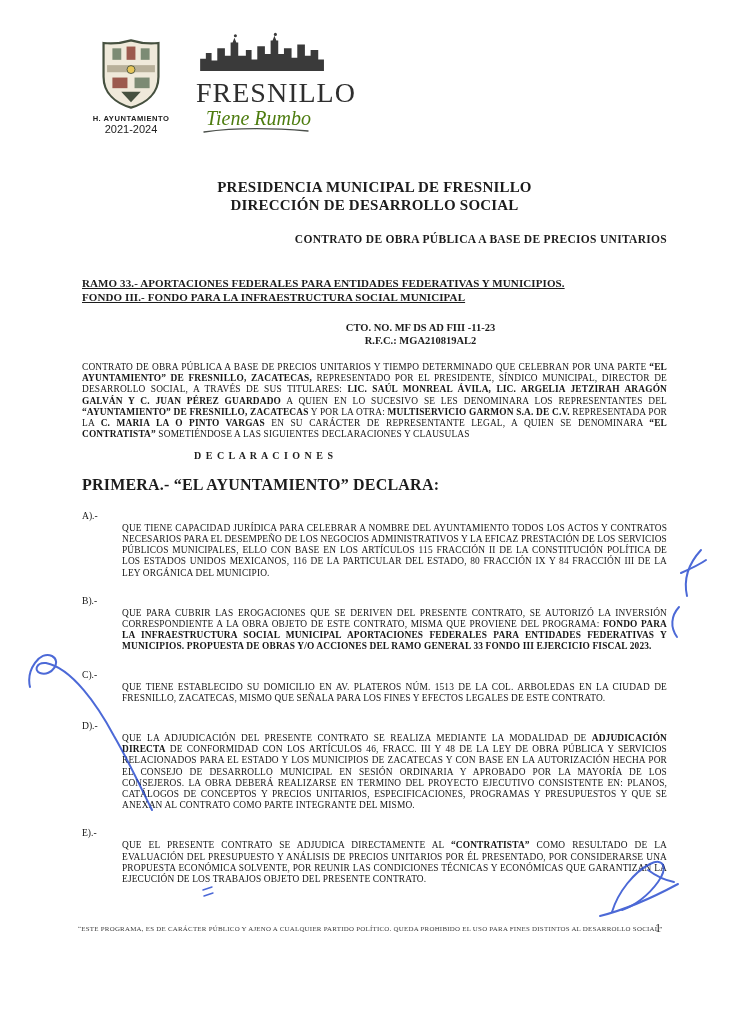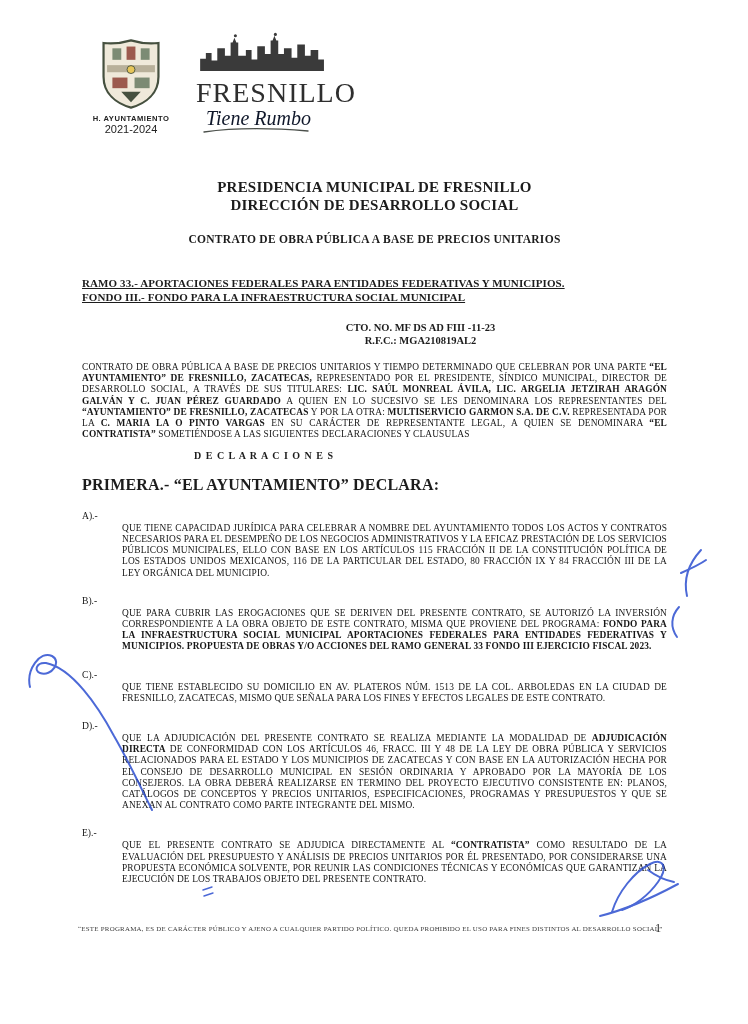--- a/index.html
+++ b/index.html
@@ -16,28 +16,28 @@
   }
 
   
   .crest-block { position: absolute; left: 88px; top: 36px; width: 86px; text-align: center; }
   .crest-block svg { display: block; margin: 0 auto; }
   .crest-cap1 { font-family: "Liberation Sans", sans-serif; font-size: 7.6px; font-weight: bold; letter-spacing: .5px; color: #222; margin-top: 2px; }
   .crest-cap2 { font-family: "Liberation Sans", sans-serif; font-size: 11px; font-weight: normal; color: #222; }
 
   .brand-block { position: absolute; left: 196px; top: 32px; width: 170px; }
   .brand-name { font-size: 28px; letter-spacing: 1px; color: #2e2e2e; font-weight: normal; margin-top: 1px; }
-  .brand-tagline { font-size: 20px; font-style: italic; color: #0f172a; margin-left: 10px; margin-top: -2px; }
+  .brand-tagline { font-size: 20px; font-style: italic; color: #4d7c0f; margin-left: 10px; margin-top: -2px; }
   .tagline-flourish { display:block; margin-left: 6px; margin-top: -3px; }
 
   
   .content { position: absolute; left: 82px; top: 178px; width: 585px; }
 
   .title-line { text-align: center; font-size: 15px; font-weight: bold; line-height: 18px; letter-spacing: .2px; }
-  .subtitle { text-align: center; font-size: 11.5px; font-weight: bold; letter-spacing: .3px; margin-top: 19px; }
+  .subtitle { text-align: right; font-size: 11.5px; font-weight: bold; letter-spacing: .3px; margin-top: 19px; }
 
   .program { margin-top: 31px; }
   .program-line { font-size: 11px; font-weight: bold; line-height: 14px; text-decoration: underline; letter-spacing: .1px; }
 
   .reference { margin-top: 17px; text-align: center; padding-left: 92px; font-size: 10.5px; font-weight: bold; line-height: 13px; }
 
   .doc-text { font-size: 9.4px; line-height: 11.2px; text-align: justify; color: #161616; letter-spacing: .15px; }
   .intro { margin-top: 15px; }
   .b { font-weight: bold; }
 

